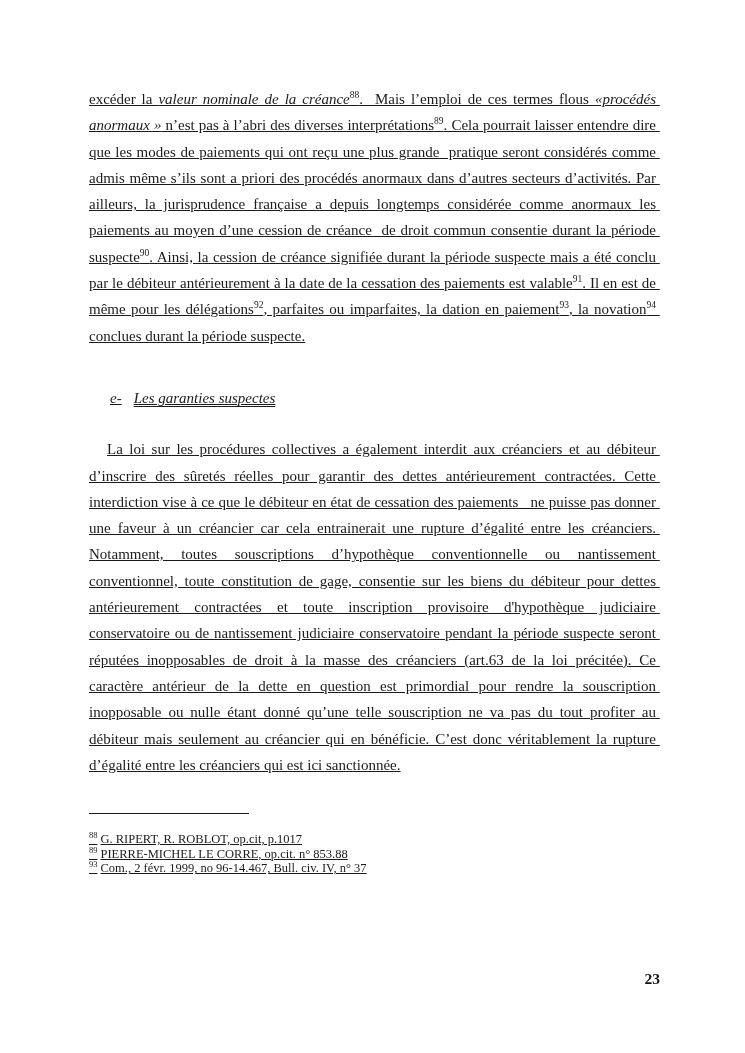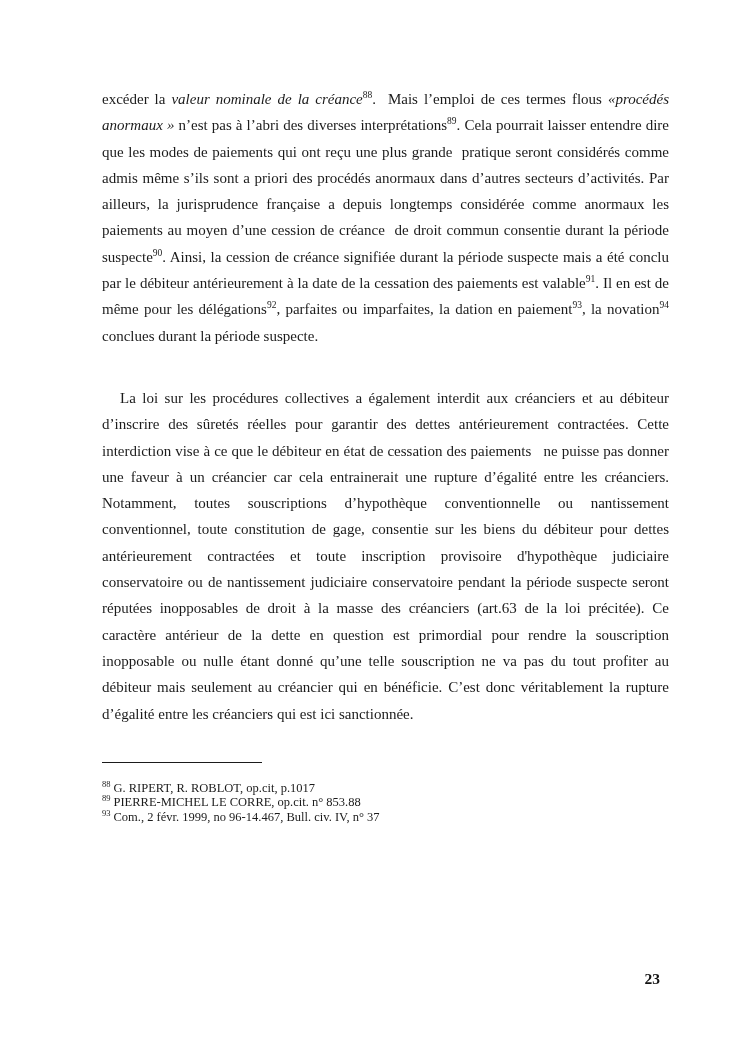--- a/index.html
+++ b/index.html
@@ -10,23 +10,24 @@
     width: 745px;
     height: 1053px;
     background: #ffffff;
     position: relative;
     overflow: hidden;
     font-family: "Liberation Serif", "DejaVu Serif", serif;
     color: #1b1b1b;
   }
   .page {
     position: absolute;
-    left: 102px;
+    left: 89px;
     top: 86px;
     width: 567px;
+    text-decoration: underline;
   }
   .para {
     margin: 0;
     font-size: 15px;
     line-height: 26.3px;
     text-align: justify;
     white-space: pre-wrap;
   }
   .para.indent {
     text-indent: 18px;
@@ -47,21 +48,21 @@
     font-style: italic;
   }
   .h-marker {
     margin-right: 12px;
   }
   .h-title {
     text-decoration: underline;
     text-underline-offset: 3px;
   }
   .para2 {
-    margin-top: 36px;
+    margin-top: 25px;
   }
   .footnote-sep {
     margin-top: 35px;
     width: 160px;
     height: 0;
     border-top: 1px solid #1b1b1b;
   }
   .footnotes {
     margin-top: 18px;
     font-size: 12.5px;
@@ -88,20 +89,21 @@
     color: #111;
   }
 </style>
 </head>
 <body>
 
 <div class="page">
 
   <p class="para"><span>excéder la </span><span class="it">valeur nominale de la créance</span><sup class="ref">88</sup><span>.  Mais l’emploi de ces termes flous </span><span class="it">«procédés anormaux »</span><span> n’est pas à l’abri des diverses interprétations</span><sup class="ref">89</sup><span>. Cela pourrait laisser entendre dire que les modes de paiements qui ont reçu une plus grande  pratique seront considérés comme admis même s’ils sont a priori des procédés anormaux dans d’autres secteurs d’activités. Par ailleurs, la jurisprudence française a depuis longtemps considérée comme anormaux les paiements au moyen d’une cession de créance  de droit commun consentie durant la période suspecte</span><sup class="ref">90</sup><span>. Ainsi, la cession de créance signifiée durant la période suspecte mais a été conclu par le débiteur antérieurement à la date de la cessation des paiements est valable</span><sup class="ref">91</sup><span>. Il en est de même pour les délégations</span><sup class="ref">92</sup><span>, parfaites ou imparfaites, la dation en paiement</span><sup class="ref">93</sup><span>, la novation</span><sup class="ref">94</sup><span> conclues durant la période suspecte.</span></p>
 
+  <div class="heading"><span class="h-marker">e-</span><span class="h-title">Les garanties suspectes</span></div>
 
   <p class="para para2 indent">La loi sur les procédures collectives a également interdit aux créanciers et au débiteur d’inscrire des sûretés réelles pour garantir des dettes antérieurement contractées. Cette interdiction vise à ce que le débiteur en état de cessation des paiements   ne puisse pas donner une faveur à un créancier car cela entrainerait une rupture d’égalité entre les créanciers. Notamment, toutes souscriptions d’hypothèque conventionnelle ou nantissement conventionnel, toute constitution de gage, consentie sur les biens du débiteur pour dettes antérieurement contractées et toute inscription provisoire d'hypothèque judiciaire conservatoire ou de nantissement judiciaire conservatoire pendant la période suspecte seront réputées inopposables de droit à la masse des créanciers (art.63 de la loi précitée). Ce caractère antérieur de la dette en question est primordial pour rendre la souscription inopposable ou nulle étant donné qu’une telle souscription ne va pas du tout profiter au débiteur mais seulement au créancier qui en bénéficie. C’est donc véritablement la rupture d’égalité entre les créanciers qui est ici sanctionnée.</p>
 
   <div class="footnote-sep"></div>
 
   <div class="footnotes">
     <div class="fn"><sup class="fnm">88</sup><span class="fn-text">G. RIPERT, R. ROBLOT, op.cit, p.1017</span></div>
     <div class="fn"><sup class="fnm">89</sup><span class="fn-text">PIERRE-MICHEL LE CORRE, op.cit. n° 853.88</span></div>
     <div class="fn"><sup class="fnm">93</sup><span class="fn-text">Com., 2 févr. 1999, no 96-14.467, Bull. civ. IV, n° 37</span></div>
   </div>

